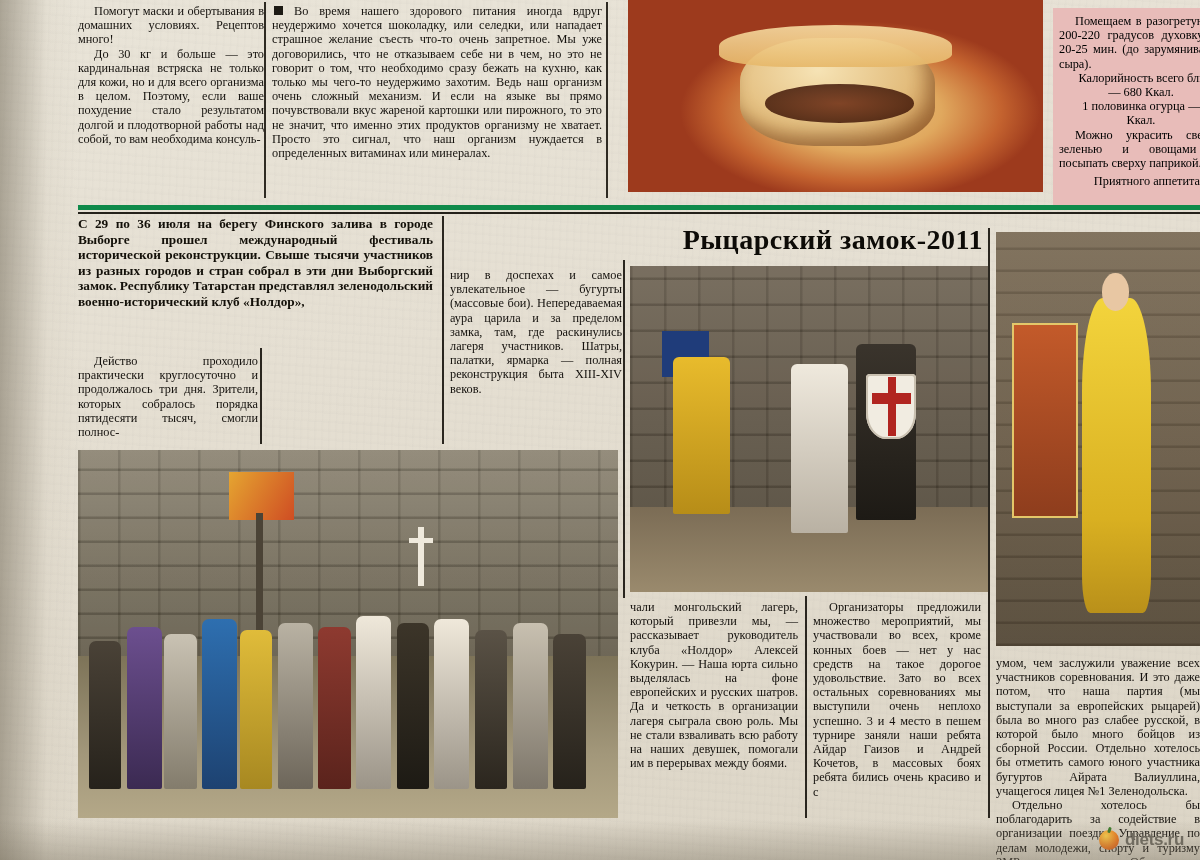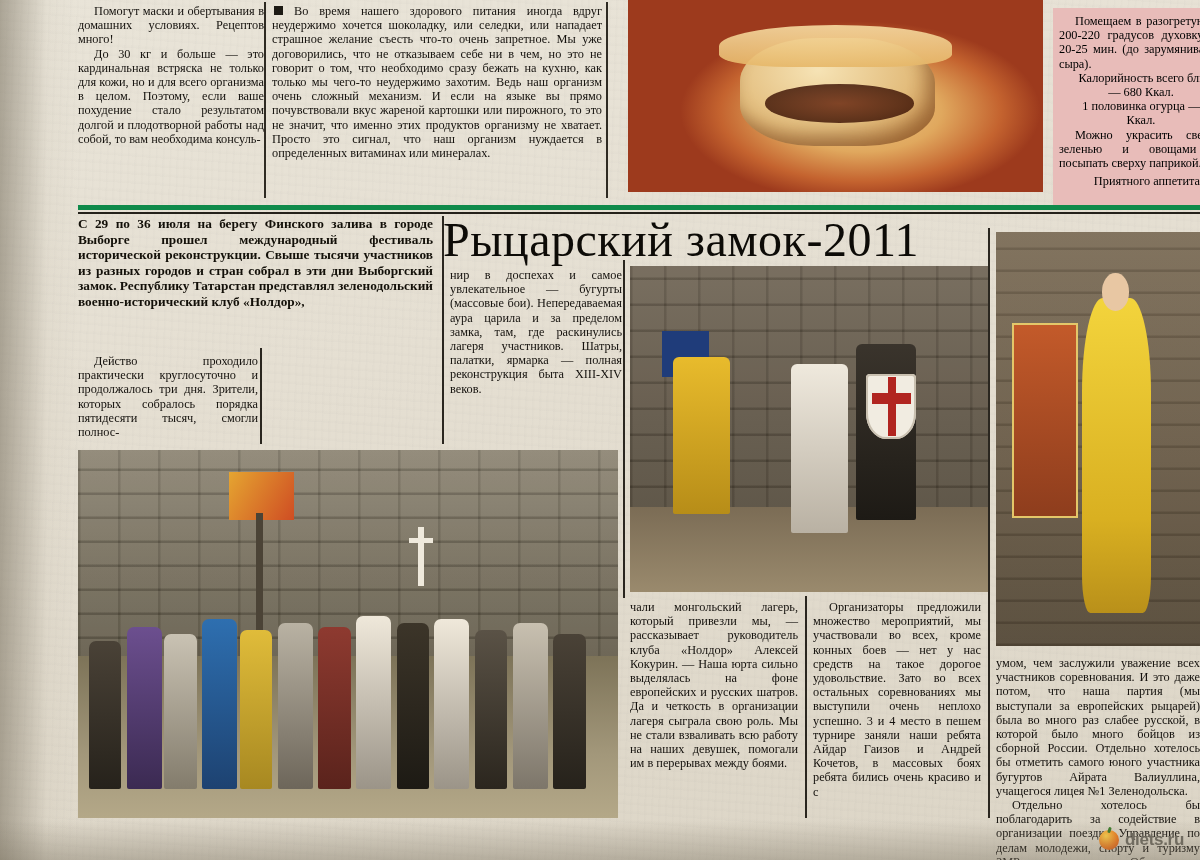--- a/index.html
+++ b/index.html
@@ -153,26 +153,26 @@
     font-weight: bold;
     font-size: 13.3px;
     line-height: 15.6px;
     text-align: justify;
     color: #131009;
   }
   .headline {
     position: absolute;
     left: 365px; top: 6px;
     width: 540px;
-    font-weight: normal;
-    font-size: 48px;
+    font-weight: bold;
+    font-size: 28px;
     line-height: 44px;
     letter-spacing: 0.5px;
     color: #0d0b07;
-    text-align: left;
+    text-align: right;
     font-family: "Liberation Serif", serif;
   }
 
   .feat-divider {
     position: absolute;
     background: #2a261f;
   }
 
   #feat-col-1 { left: 0; top: 142px; width: 180px; }
   #feat-col-2 { left: 190px; top: 142px; width: 175px; }

